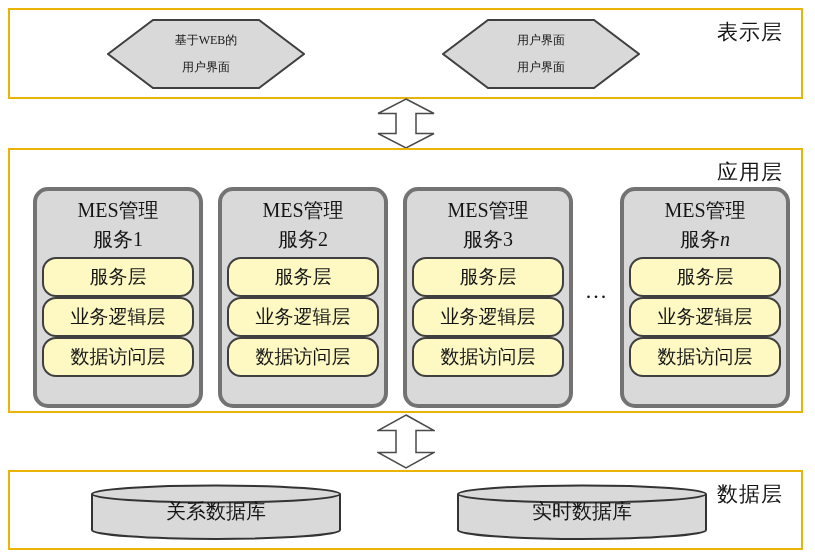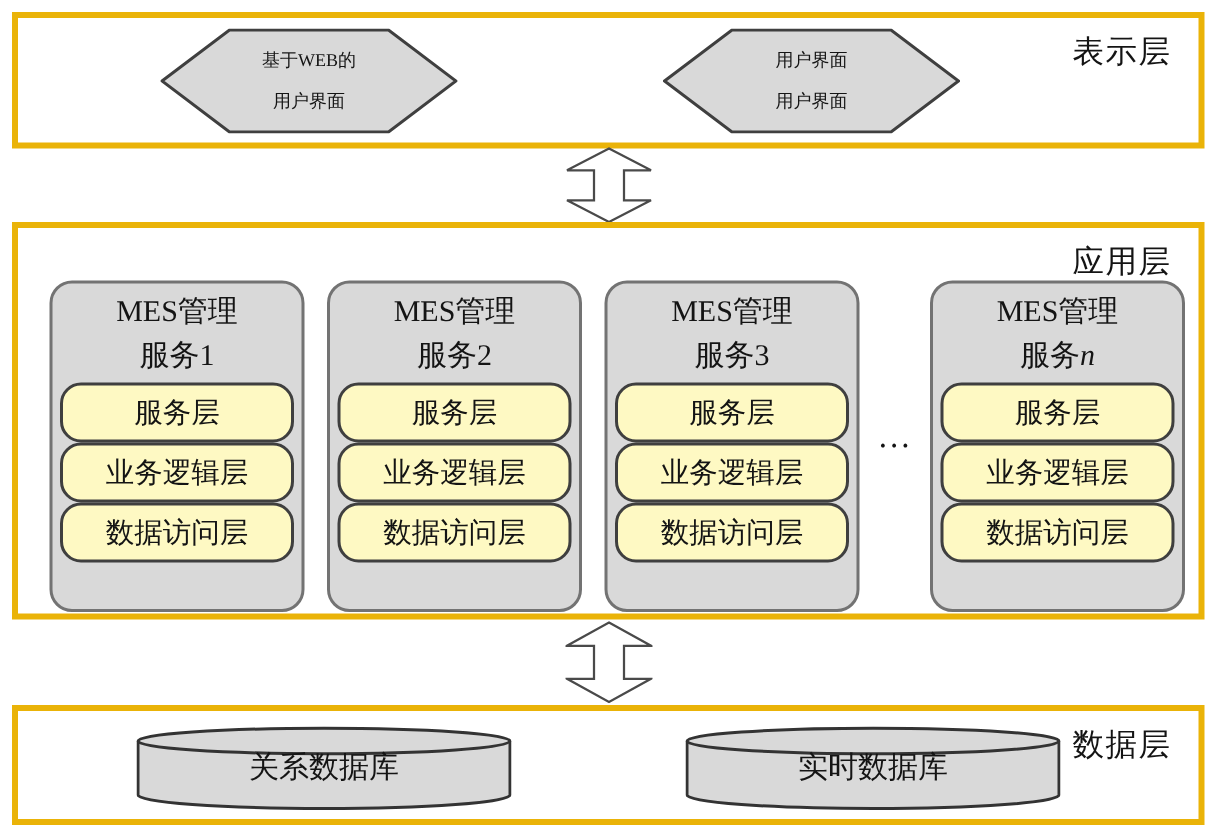--- a/index.html
+++ b/index.html
@@ -9,21 +9,21 @@
     height: 558px;
     background: #ffffff;
     font-family: "Liberation Serif", "DejaVu Serif", serif;
     color: #141414;
     overflow: hidden;
   }
   .layer {
     position: absolute;
     left: 8px;
     width: 795px;
-    border: 4px solid #eab308;
+    border: 2px solid #eab308;
     background: #ffffff;
     box-sizing: border-box;
   }
   .layer-label {
     position: absolute;
     top: 8px;
     right: 18px;
     font-size: 21px;
     letter-spacing: 1px;
     white-space: nowrap;
@@ -45,21 +45,21 @@
   }
   
   .arrow { position: absolute; left: 377px; }
   
   .mes-box {
     position: absolute;
     top: 187px;
     width: 170px;
     height: 221px;
     background: #d9d9d9;
-    border: 2px solid #737373;
+    border: 4px solid #737373;
     border-radius: 15px;
     box-sizing: border-box;
     padding: 5px 4px 0 4px;
   }
   .mes-title {
     height: 61px;
     text-align: center;
     font-size: 20px;
     line-height: 29px;
     white-space: nowrap;

